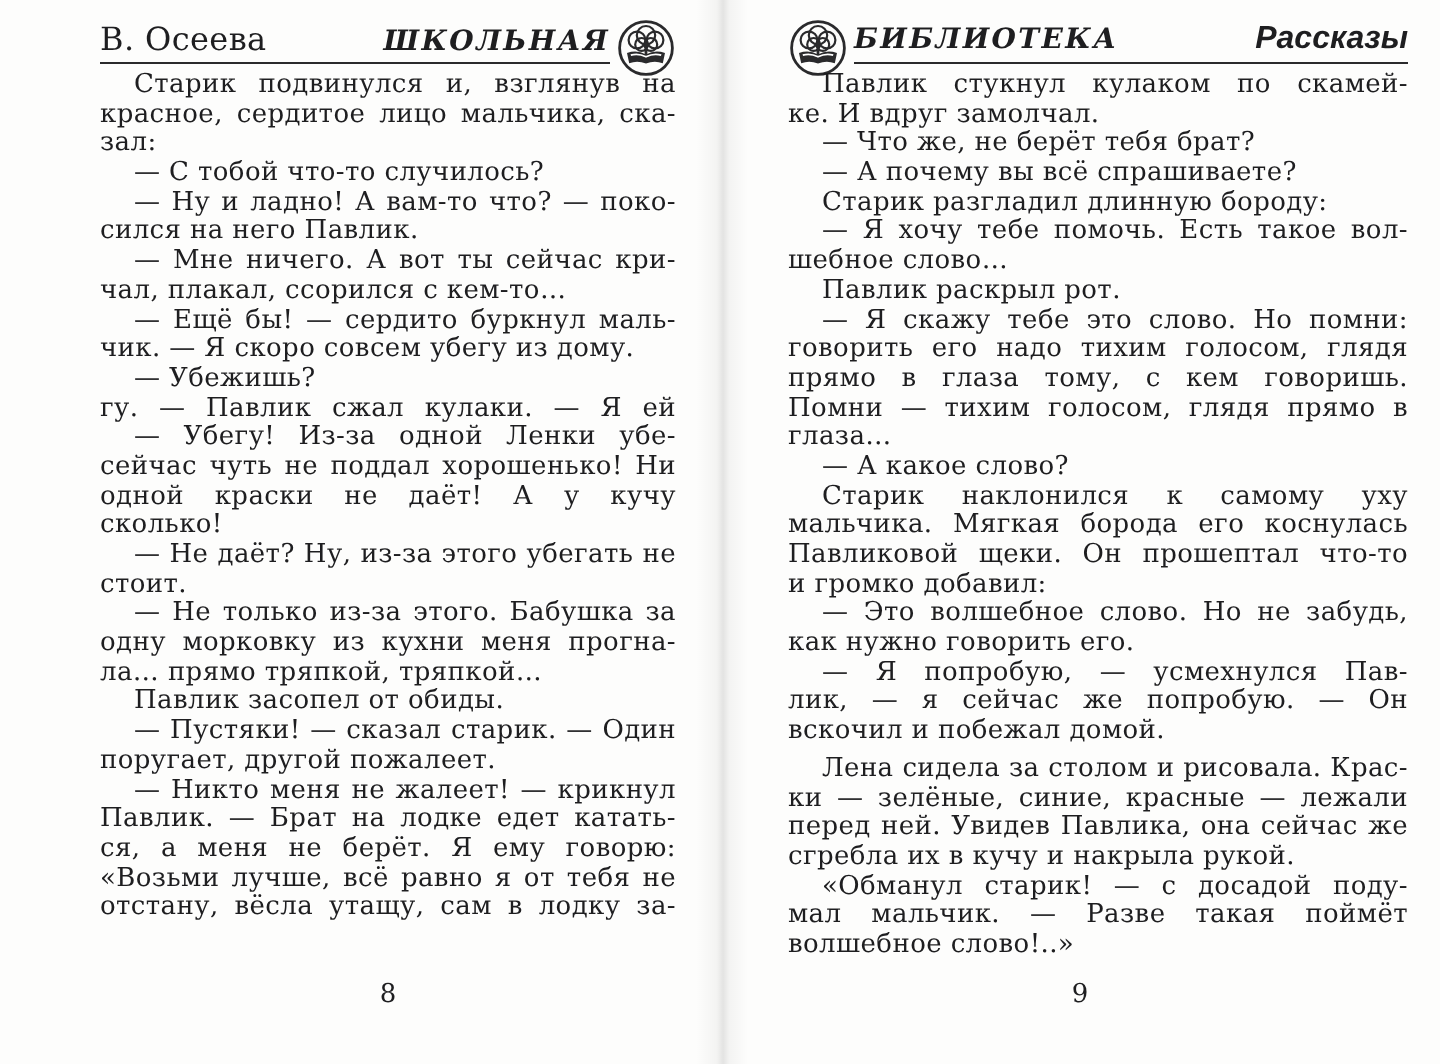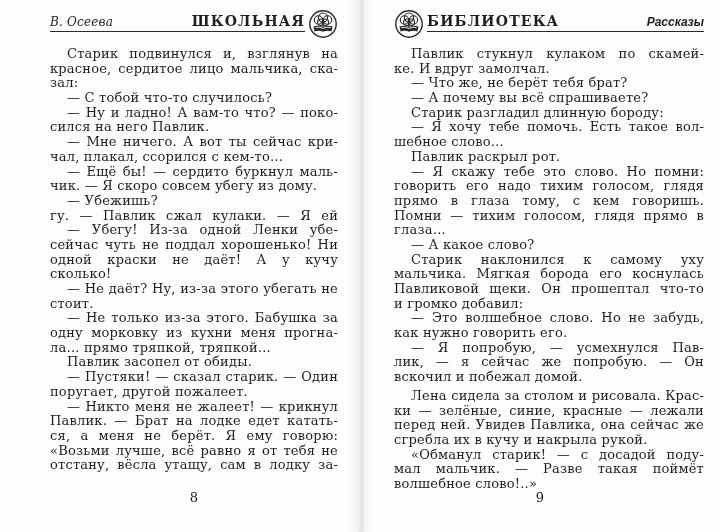--- a/index.html
+++ b/index.html
@@ -42,46 +42,46 @@
   }
   .header .rule-area {
     flex: 1;
     display: flex;
     align-items: baseline;
     justify-content: space-between;
     border-bottom: 1.5px solid #2a2a2c;
     padding-bottom: 2px;
   }
   .author {
+    font-size: 16px;
+    letter-spacing: 0.2px;
+  }
+  .series {
     font-style: italic;
-    font-size: 12px;
-    letter-spacing: 0.2px;
-  }
-  .series {
     font-weight: bold;
     font-size: 14px;
     letter-spacing: 1.2px;
   }
   .section-name {
     font-family: "Liberation Sans", sans-serif;
     font-style: italic;
     font-weight: bold;
-    font-size: 12px;
+    font-size: 16px;
   }
   .logo {
     flex: 0 0 auto;
     width: 30px; height: 30px;
     margin-bottom: -7px;
   }
   .page.left  .logo { margin-left: 3px; }
   .page.right .logo { margin-right: 3px; }
 
   
   .body-text {
-    margin-top: 15px;
+    margin-top: 4px;
     font-size: 13px;
     line-height: 14.7px;
     letter-spacing: 0.2px;
   }
   .para { margin: 0; }
   .para.section-break { margin-top: 4px; }
   .line {
     text-align: justify;
     text-align-last: justify;
     white-space: normal;

